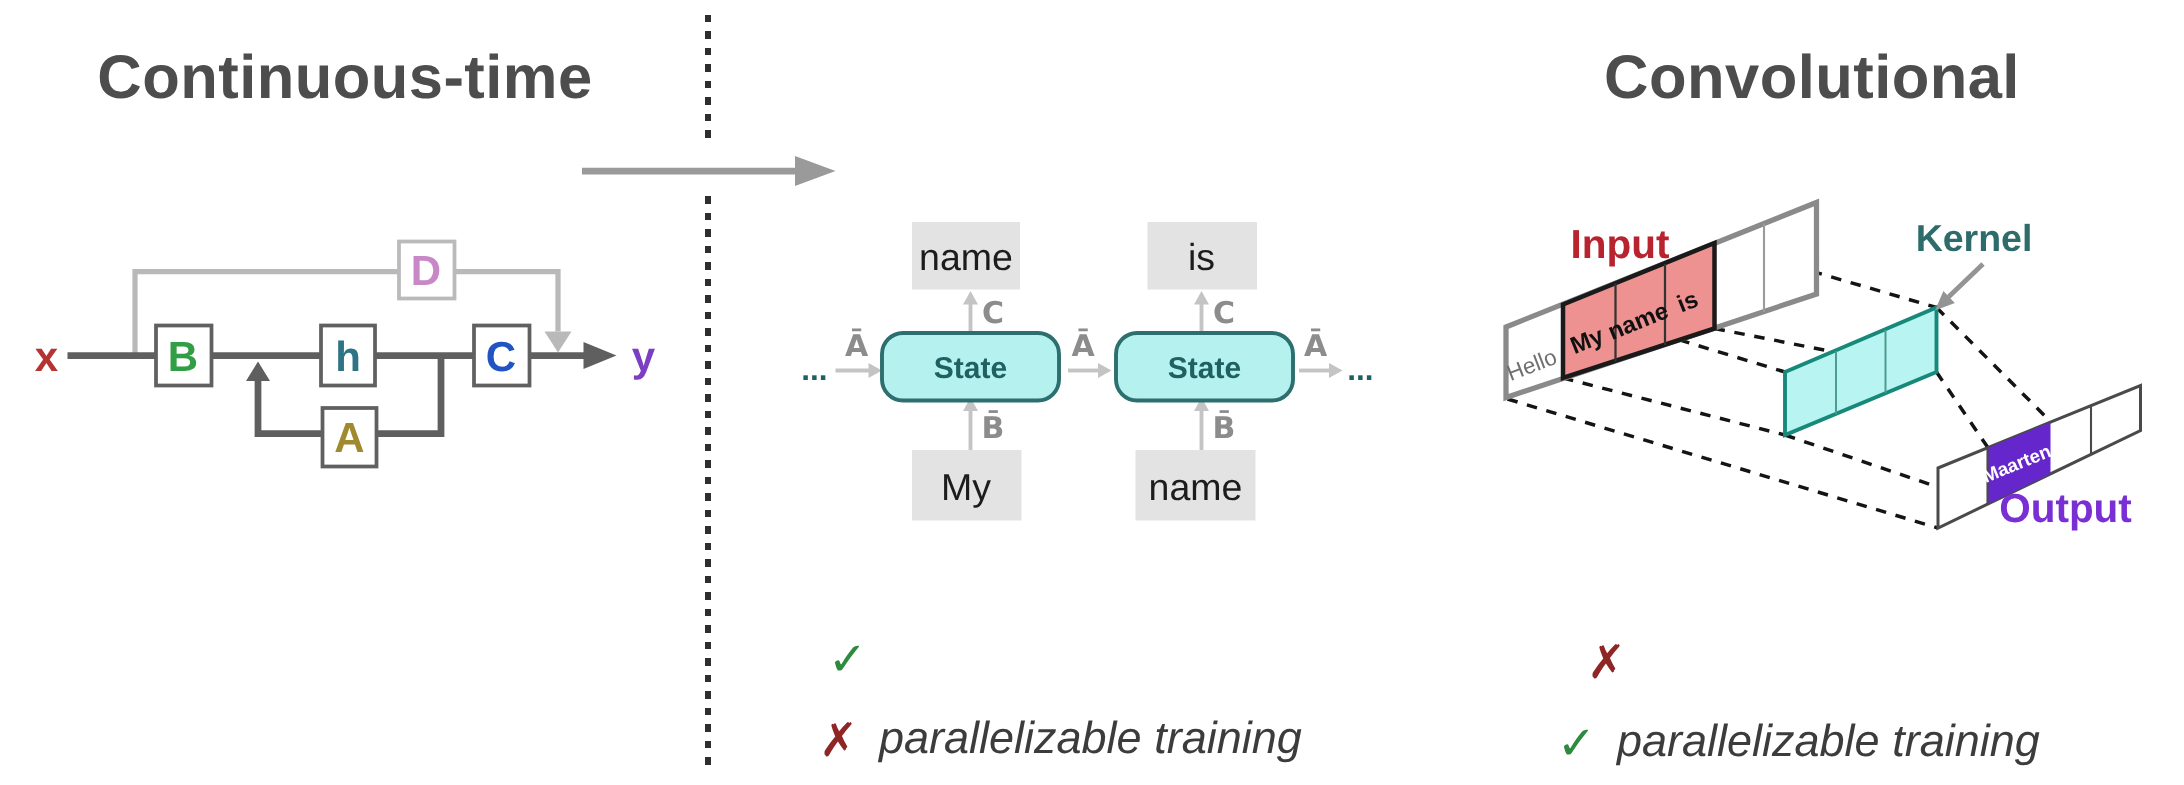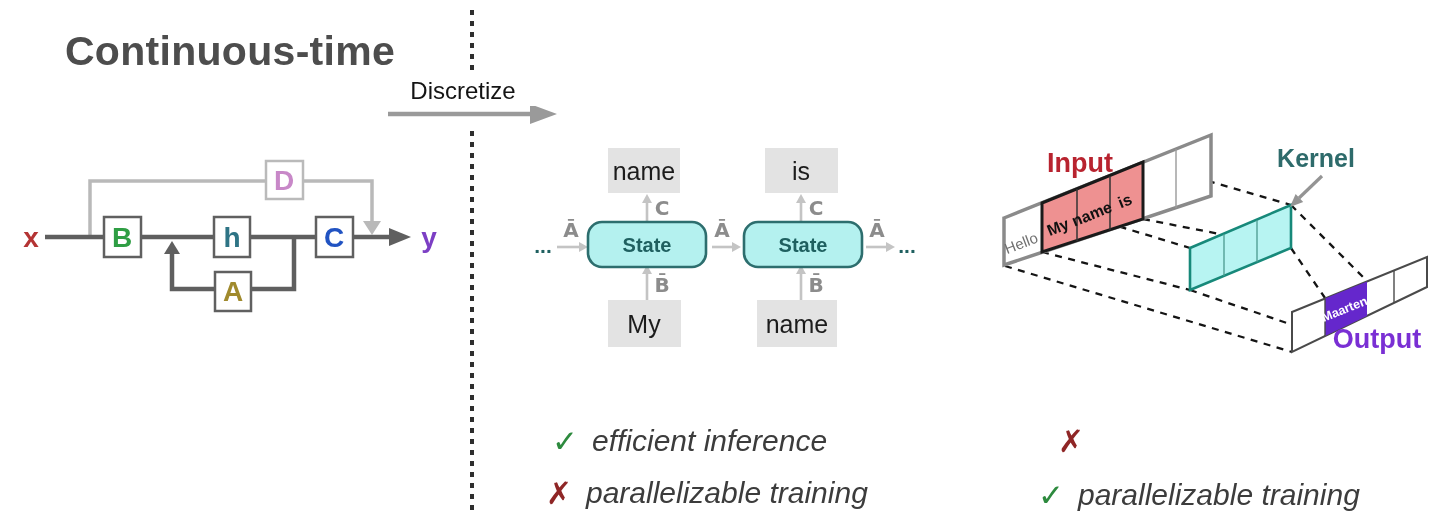--- a/index.html
+++ b/index.html
@@ -25,22 +25,22 @@
   .mark.con{color:#8f2626;}
 </style>
 </head>
 <body>
 
 <div class="canvas">
 
   <div class="divider"></div>
 
   <div class="title title-left">Continuous-time</div>
+  <div class="title title-right">Convolutional</div>
 
-  <div class="disc-label">Discretize</div>
   <svg class="panel-svg" style="left:380px;top:98px;" width="185" height="32" viewBox="0 0 185 32">
     <rect x="0" y="0" width="185" height="32" fill="#ffffff"></rect>
     <line x1="8" y1="16" x2="150" y2="16" stroke="#9a9a9a" stroke-width="4.5"></line>
     <polygon points="150,6 150,26 177,16" fill="#9a9a9a"></polygon>
   </svg>
 
   <svg class="panel-svg" style="left:0;top:140px;" width="460" height="195" viewBox="0 140 460 195">
 
     <g stroke="#b9b9b9" stroke-width="3.5" fill="none">
       <polyline points="90,237 90,181 266,181"></polyline>
@@ -173,21 +173,20 @@
     <g stroke="#4a4a4a" stroke-width="1.4">
       <line x1="1325" y1="298.6" x2="1325" y2="336.1"></line>
       <line x1="1394" y1="270.5" x2="1394" y2="302.9"></line>
     </g>
     <text x="1346" y="313" font-size="12.5" font-weight="700" fill="#ffffff" text-anchor="middle" transform="rotate(-22 1346 313)">Maarten</text>
     <text x="1377" y="348" font-size="27" font-weight="700" fill="#7a2fd4" text-anchor="middle">Output</text>
   </svg>
 
   <div class="evrow" style="left:552px;top:424px;">
     <span class="mark pro">✓</span>
-    <span>efficient inference</span>
   </div>
   <div class="evrow" style="left:546px;top:476px;">
     <span class="mark con">✗</span>
     <span>parallelizable training</span>
   </div>
   <div class="evrow" style="left:1058px;top:426px;">
     <span class="mark con">✗</span>
   </div>
   <div class="evrow" style="left:1038px;top:478px;">
     <span class="mark pro">✓</span>

